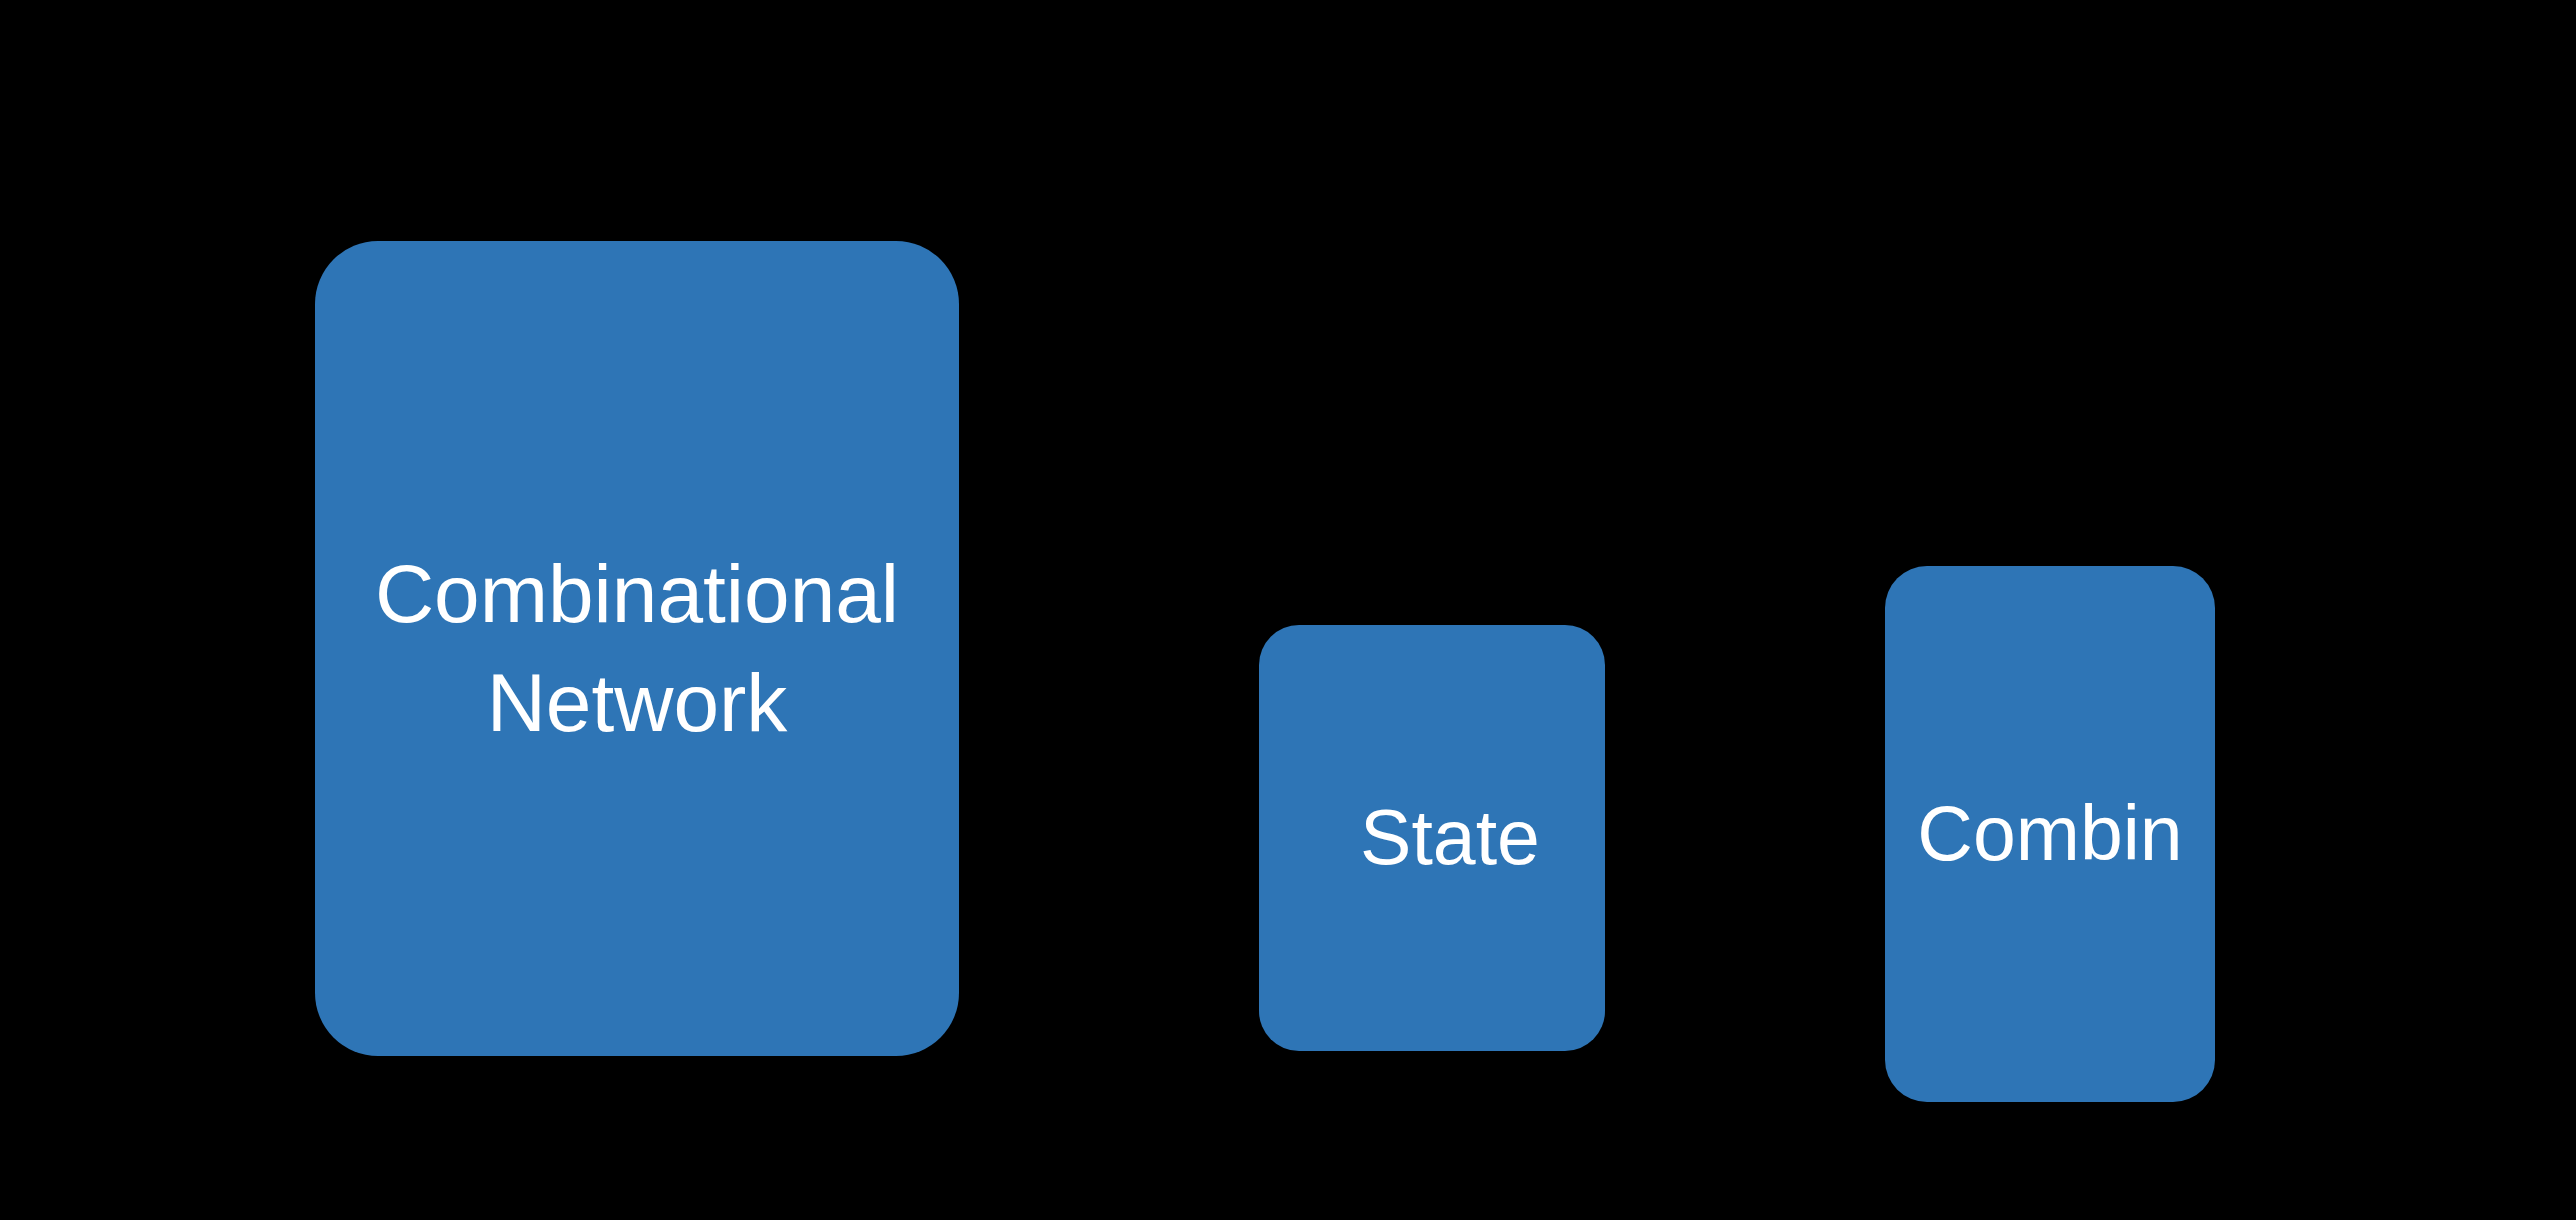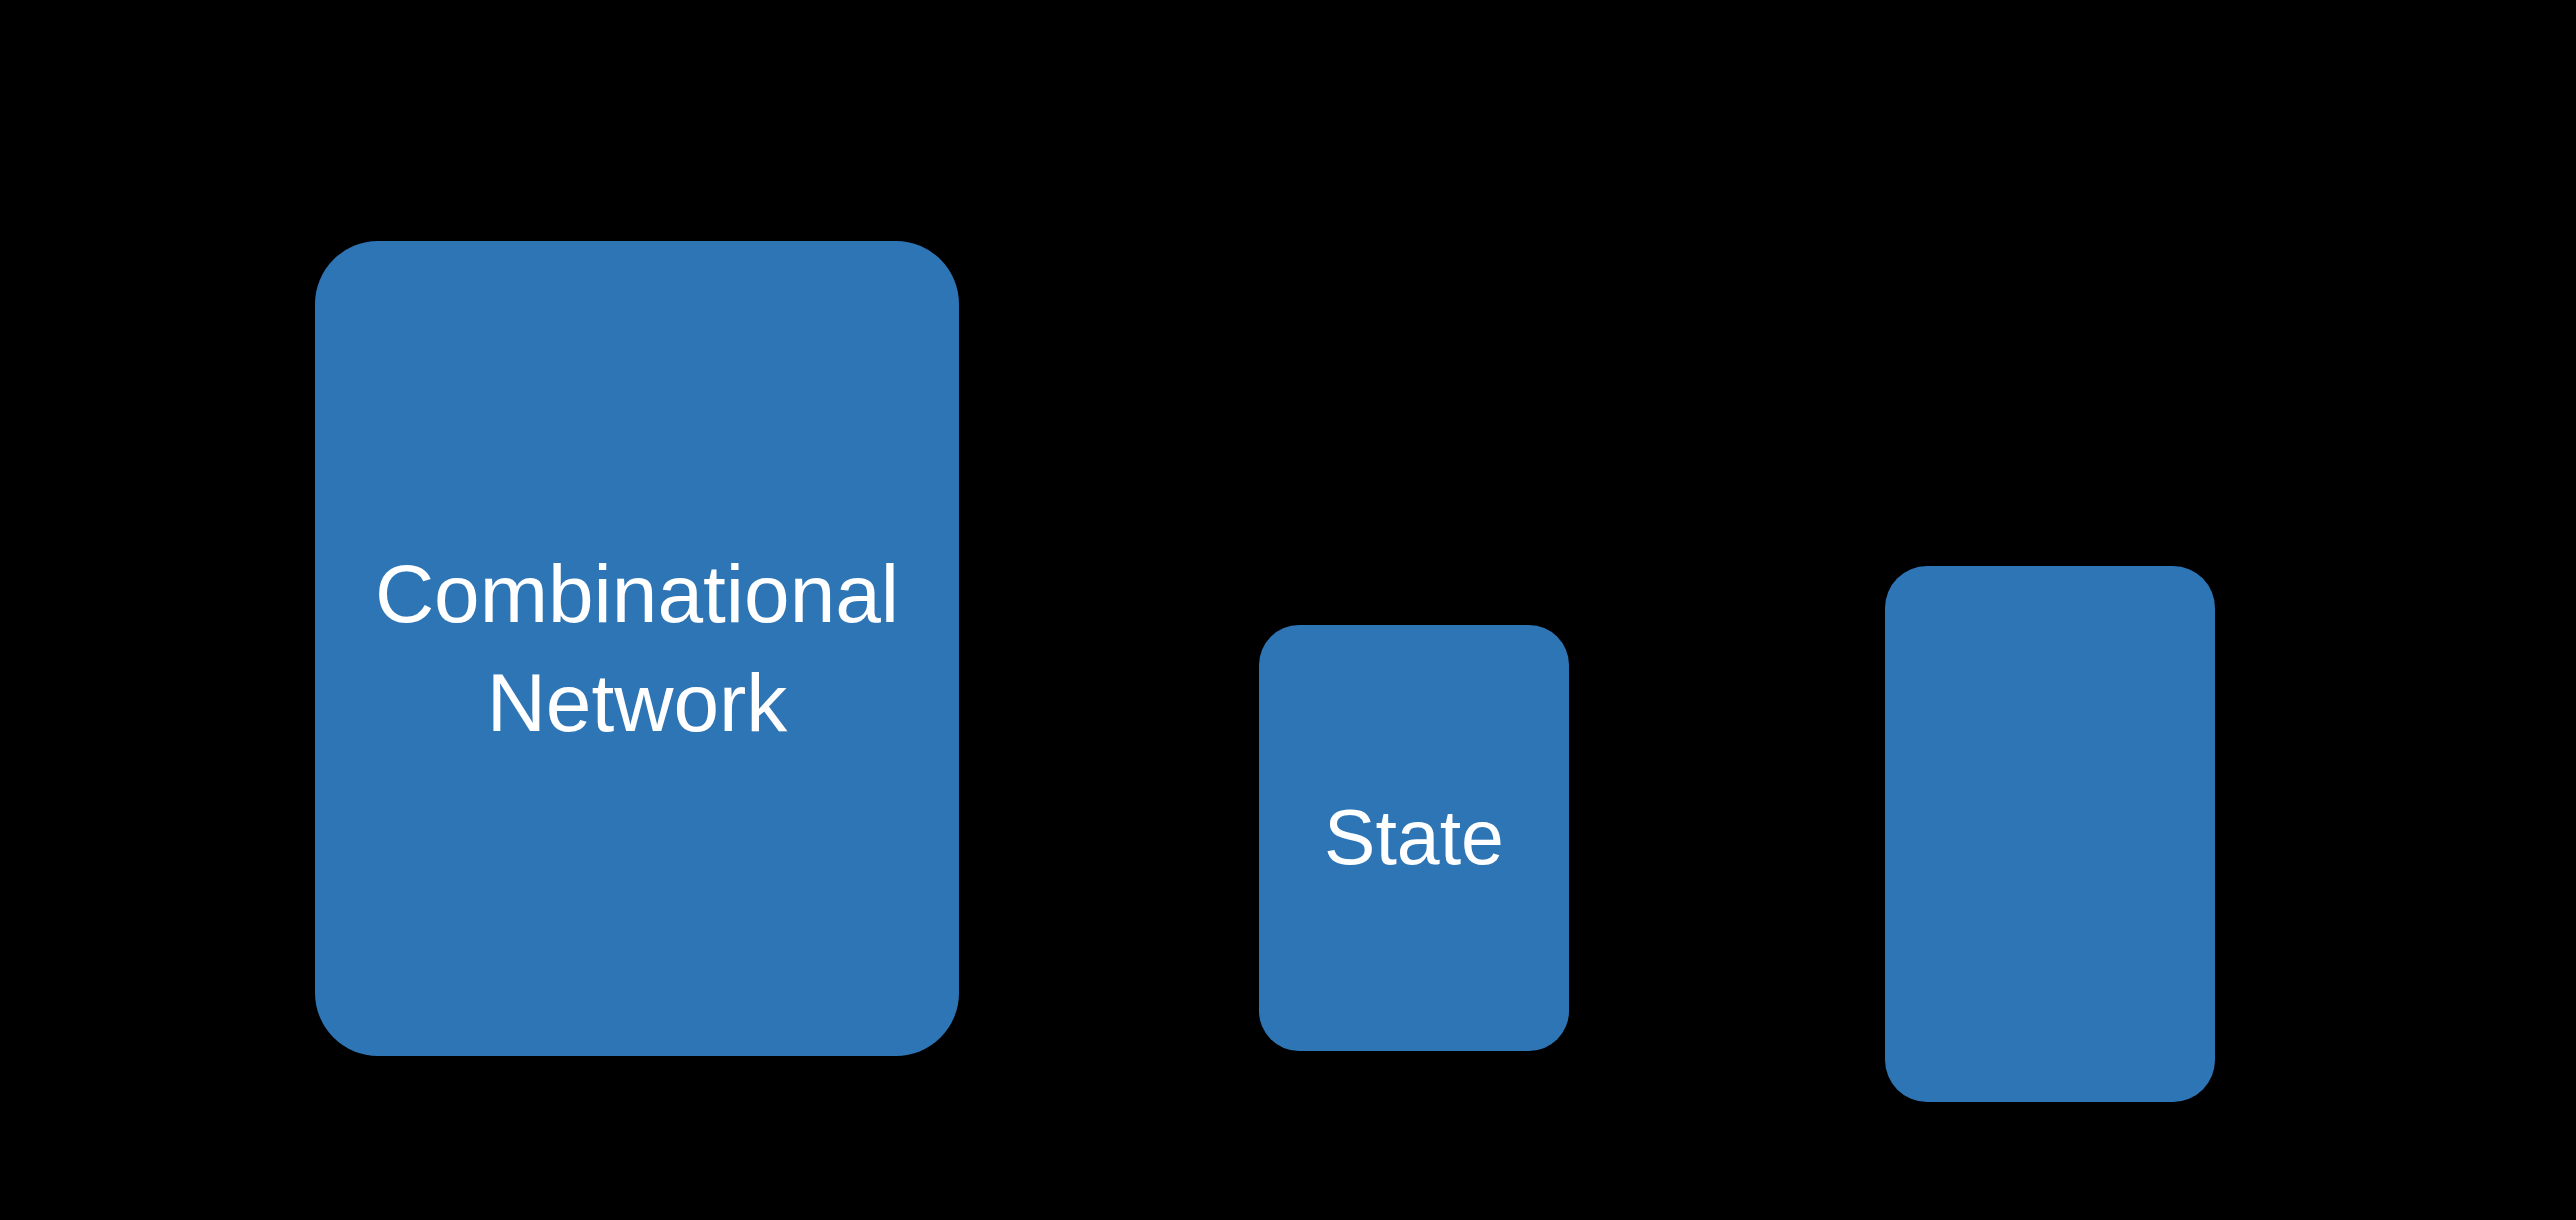--- a/index.html
+++ b/index.html
@@ -40,20 +40,21 @@
     line-height: 1.32;
   }
   #block-state-reg {
     left: 1259px;
     top: 625px;
     width: 310px;
     height: 426px;
     border-radius: 40px;
     font-size: 77px;
     line-height: 1.32;
+    padding-left: 36px;
   }
   #block-combinational-2 {
     left: 1885px;
     top: 566px;
     width: 330px;
     height: 536px;
     border-radius: 42px;
     font-size: 77px;
     line-height: 1.32;
   }
@@ -66,16 +67,17 @@
   <div class="block" id="block-combinational-network">
     <span class="line">Combinational</span>
     <span class="line">Network</span>
   </div>
 
   <div class="block" id="block-state-reg">
     <span class="line">State</span>
   </div>
 
   <div class="block" id="block-combinational-2">
+    <span class="line">Combin</span>
   </div>
 
 </div>
 
 
 </body></html>

